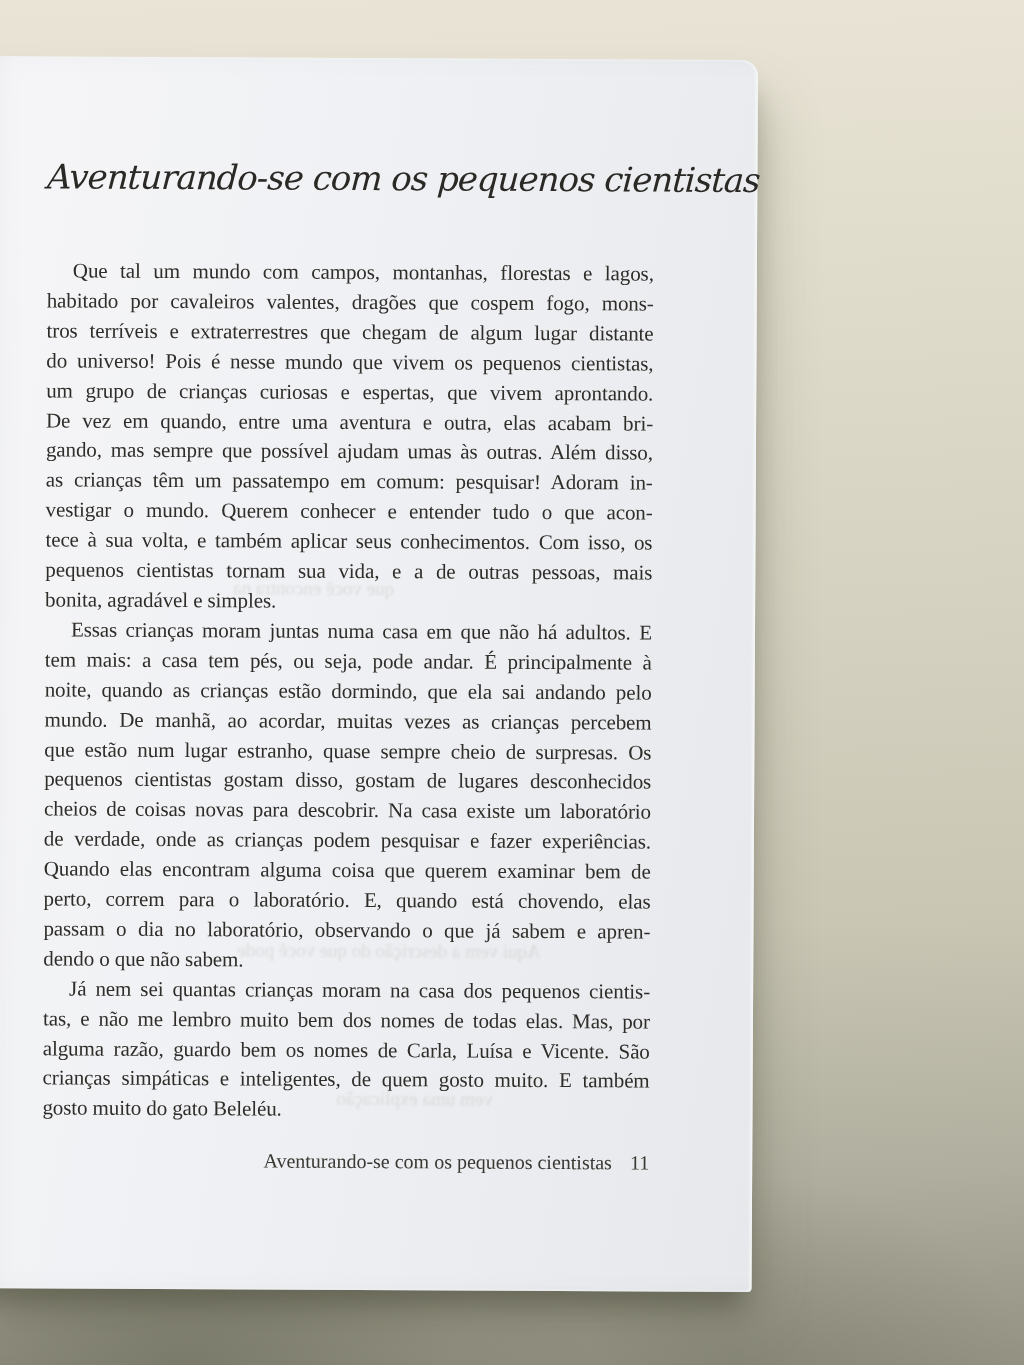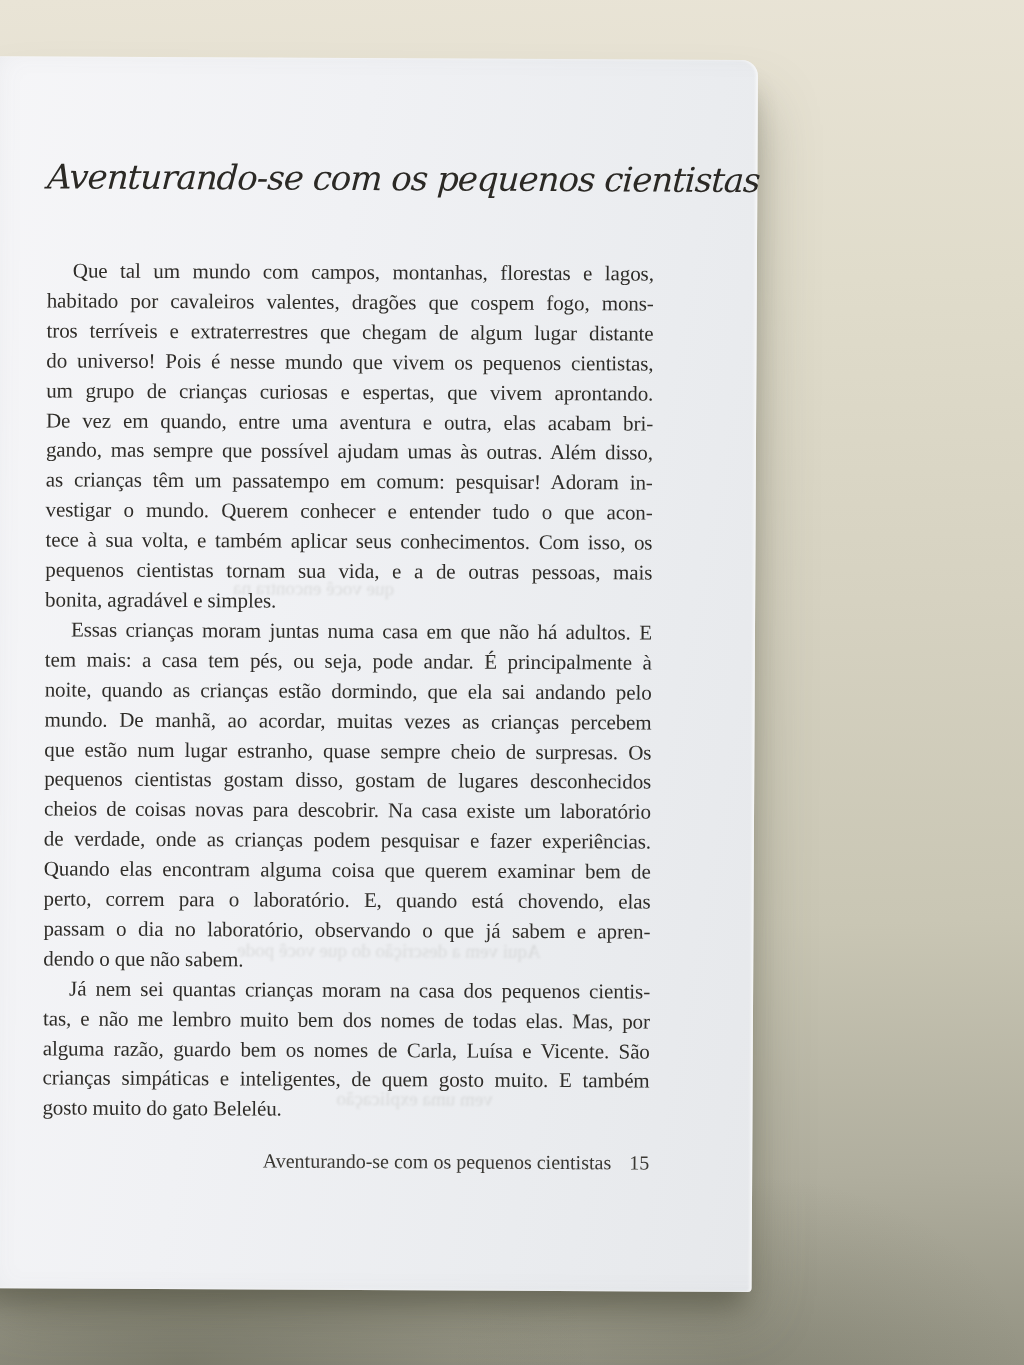--- a/index.html
+++ b/index.html
@@ -150,17 +150,17 @@
         <div class="line">tas, e não me lembro muito bem dos nomes de todas elas. Mas, por</div>
         <div class="line">alguma razão, guardo bem os nomes de Carla, Luísa e Vicente. São</div>
         <div class="line">crianças simpáticas e inteligentes, de quem gosto muito. E também</div>
         <div class="line last">gosto muito do gato Beleléu.</div>
       </div>
 
     </div>
 
     <div class="footer">
       <span class="f-title">Aventurando-se com os pequenos cientistas</span>
-      <span class="f-num">15</span>
+      <span class="f-num">11</span>
     </div>
 
   </div>
 </div>
 
 </body></html>

